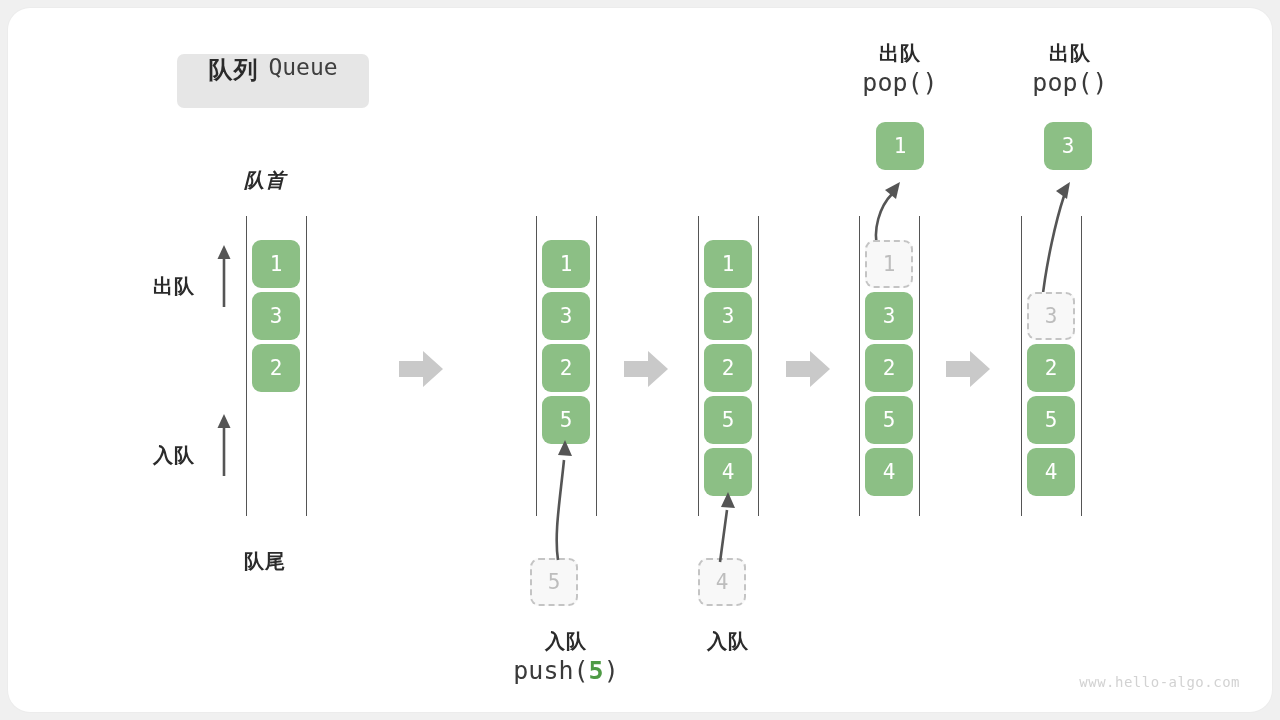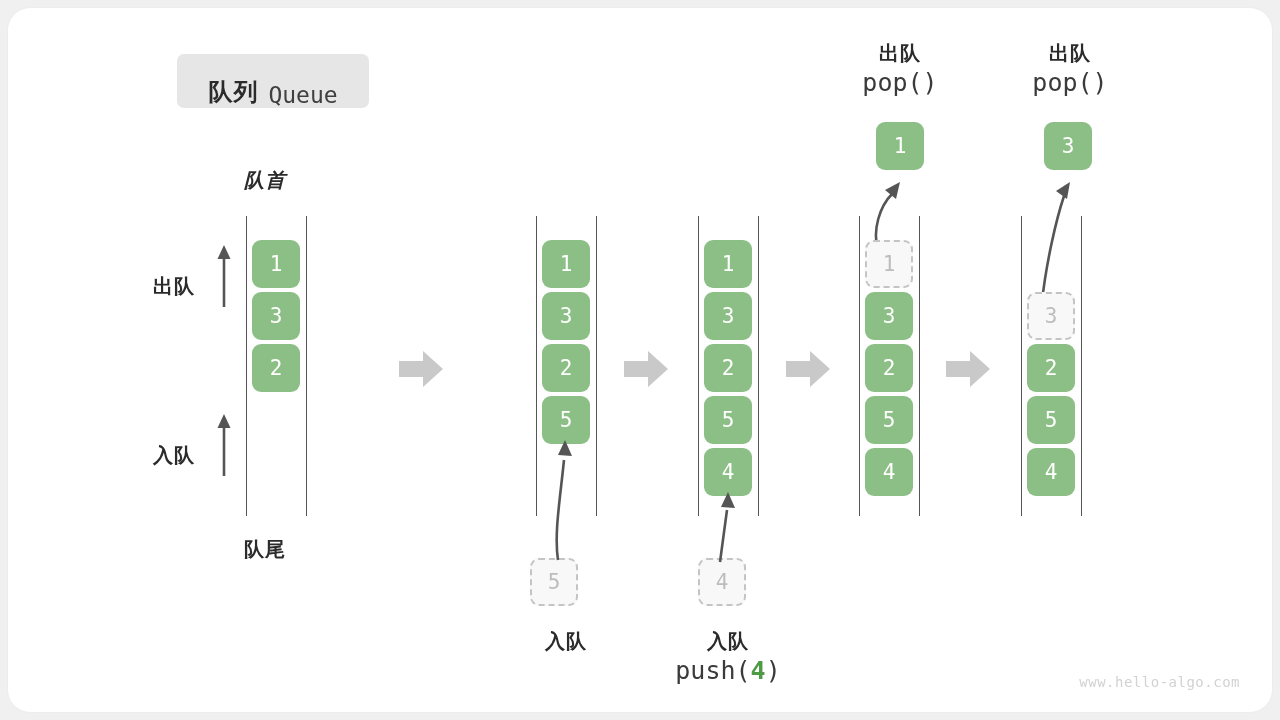--- a/index.html
+++ b/index.html
@@ -29,21 +29,21 @@
   
   #title-badge {
     position: absolute;
     left: 169px;
     top: 46px;
     width: 192px;
     height: 54px;
     background: #e6e6e6;
     border-radius: 7px;
     display: flex;
-    align-items: flex-end;
+    align-items: flex-start;
     justify-content: center;
     gap: 10px;
   }
   #title-badge .cjk {
     font-size: 24px;
     font-weight: bold;
     color: #2b2b2b;
     letter-spacing: 1px;
   }
   #title-badge .latin {
@@ -157,21 +157,21 @@
 
 <div id="canvas">
   <div id="card">
 
     <div id="title-badge">
       <span class="cjk">队列</span>
       <span class="latin">Queue</span>
     </div>
 
     <div class="cjk-label" style="left:236px; top:159px;font-style:italic;">队首</div>
-    <div class="cjk-label" style="left:236px; top:528px;text-align:right;">队尾</div>
+    <div class="cjk-label" style="left:236px; top:540px;text-align:right;">队尾</div>
 
     <div class="cjk-label" style="left:145px; top:265px;">出队</div>
     <div class="cjk-label" style="left:145px; top:434px;">入队</div>
 
     <svg class="dir-arrow" style="left:208px; top:237px;" viewBox="0 0 16 62">
       <line x1="8" y1="62" x2="8" y2="10" stroke="#555555" stroke-width="2.6"></line>
       <polygon points="8,0 14.5,14 1.5,14" fill="#555555"></polygon>
     </svg>
     <svg class="dir-arrow" style="left:208px; top:406px;" viewBox="0 0 16 62">
       <line x1="8" y1="62" x2="8" y2="10" stroke="#555555" stroke-width="2.6"></line>
@@ -198,20 +198,21 @@
       <div class="box filled" style="left:6px; top:128px;">2</div>
       <div class="box filled" style="left:6px; top:180px;">5</div>
     </div>
     <div class="box ghost" style="left:522px; top:550px;">5</div>
     <svg class="curve-arrow" style="left:528px; top:430px; width:60px; height:125px;" viewBox="0 0 60 125">
       <path d="M22,122 C18,96 24,62 28,22" stroke="#555555" stroke-width="2.6" fill="none"></path>
       <polygon points="29,2 36,18 22,17" fill="#555555"></polygon>
     </svg>
     <div class="caption" style="left:468px; top:618px; width:180px;">
       <div class="line1">入队</div>
+      <div class="line2"><span>push(</span><span class="num">5</span><span>)</span></div>
     </div>
 
     <svg class="sep-arrow" style="left:616px; top:341px;" viewBox="0 0 44 40">
       <polygon points="0,12 24,12 24,2 44,20 24,38 24,28 0,28" fill="#c9c9c9"></polygon>
     </svg>
 
     <div class="column" style="left:690px; top:208px;">
       <div class="rail left"></div>
       <div class="rail right"></div>
       <div class="box filled" style="left:6px; top:24px;">1</div>
@@ -220,21 +221,20 @@
       <div class="box filled" style="left:6px; top:180px;">5</div>
       <div class="box filled" style="left:6px; top:232px;">4</div>
     </div>
     <div class="box ghost" style="left:690px; top:550px;">4</div>
     <svg class="curve-arrow" style="left:690px; top:482px; width:60px; height:75px;" viewBox="0 0 60 75">
       <path d="M22,72 C24,56 27,36 29,20" stroke="#555555" stroke-width="2.6" fill="none"></path>
       <polygon points="30,2 37,18 23,17" fill="#555555"></polygon>
     </svg>
     <div class="caption" style="left:630px; top:618px; width:180px;">
       <div class="line1">入队</div>
-      <div class="line2"><span>push(</span><span class="num">4</span><span>)</span></div>
     </div>
 
     <svg class="sep-arrow" style="left:778px; top:341px;" viewBox="0 0 44 40">
       <polygon points="0,12 24,12 24,2 44,20 24,38 24,28 0,28" fill="#c9c9c9"></polygon>
     </svg>
 
     <div class="caption" style="left:802px; top:30px; width:180px;">
       <div class="line1">出队</div>
       <div class="line2"><span>pop(</span><span class="num"></span><span>)</span></div>
     </div>

